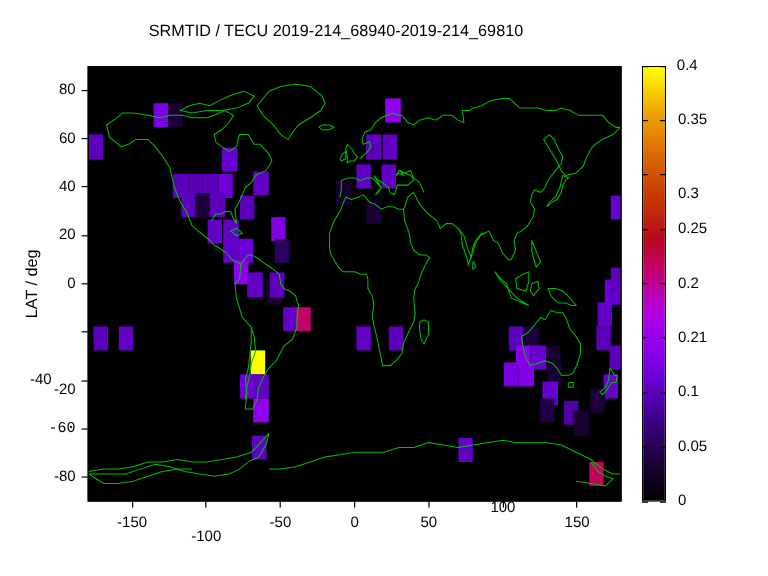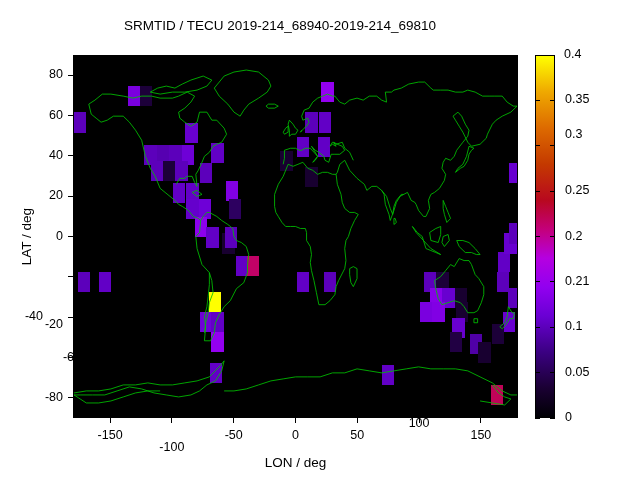--- a/index.html
+++ b/index.html
@@ -223,21 +223,20 @@
         <polyline points="260.00,84.00 262.00,83.00 261.00,81.00 260.00,81.00 260.00,84.00" fill="none" stroke="#00c000" stroke-width="0.85" vector-effect="non-scaling-stroke"></polyline>
         <polyline points="96.00,68.00 100.00,67.00 104.00,69.00 100.00,70.00 96.00,68.00" fill="none" stroke="#00c000" stroke-width="0.85" vector-effect="non-scaling-stroke"></polyline>
         <polyline points="0.00,168.00 10.00,167.00 20.00,167.00 30.00,166.00 40.00,164.00 50.00,164.00 60.00,163.00 70.00,164.00 80.00,164.00 90.00,163.00 100.00,162.00 110.00,160.00 118.00,155.00 122.00,152.00 120.00,157.00 115.00,162.00 108.00,164.00 102.00,167.00 95.00,169.00 85.00,170.00 75.00,169.00 65.00,168.00 55.00,166.00 45.00,165.00 35.00,167.00 25.00,169.00 15.00,169.00 5.00,169.00 0.00,169.00" fill="none" stroke="#00c000" stroke-width="0.85" vector-effect="non-scaling-stroke"></polyline>
         <polyline points="0.00,169.00 5.00,171.00 10.00,173.00 20.00,173.00 30.00,172.00 40.00,170.00 50.00,168.00 60.00,167.00 70.00,167.00" fill="none" stroke="#00c000" stroke-width="0.85" vector-effect="non-scaling-stroke"></polyline>
         <polyline points="180.00,160.00 190.00,160.00 200.00,160.00 210.00,158.00 220.00,158.00 230.00,156.00 240.00,157.00 250.00,158.00 260.00,157.00 270.00,156.00 280.00,155.00 290.00,156.00 300.00,156.00 310.00,156.00 320.00,157.00 330.00,160.00 340.00,163.00 348.00,167.00 355.00,169.00 360.00,169.00" fill="none" stroke="#00c000" stroke-width="0.85" vector-effect="non-scaling-stroke"></polyline>
         <polyline points="180.00,160.00 170.00,161.00 160.00,162.00 150.00,164.00 140.00,166.00 130.00,167.00 122.00,167.00" fill="none" stroke="#00c000" stroke-width="0.85" vector-effect="non-scaling-stroke"></polyline>
         <polyline points="340.00,164.00 345.00,168.00 350.00,170.00 355.00,171.00 350.00,174.00 340.00,173.00 330.00,172.00" fill="none" stroke="#00c000" stroke-width="0.85" vector-effect="non-scaling-stroke"></polyline>
       </svg>
   </div>
 
-  <div id="xlabel">LON / deg</div>
   <div id="ylabel">LAT / deg</div>
 
   <div id="colorbar-frame">
     <div id="colorbar-gradient" style="background: linear-gradient(to top, rgb(0, 0, 4) 0%, rgb(26, 0, 51) 8%, rgb(59, 0, 130) 18%, rgb(106, 0, 212) 28%, rgb(146, 0, 240) 36%, rgb(181, 0, 224) 44%, rgb(196, 0, 122) 52%, rgb(184, 8, 31) 60%, rgb(196, 57, 0) 70%, rgb(221, 106, 0) 80%, rgb(239, 168, 0) 90%, rgb(255, 255, 0) 100%);"></div>
   </div>
 
 <div class="tick-mark" style="left: 109.583px; top: 418px; width: 1px; height: 5px;"></div>
     <div class="xtick-label" style="left: 80.0833px; top: 428px; width: 60px;">-150</div>
     <div class="tick-mark" style="left: 171.389px; top: 418px; width: 1px; height: 5px;"></div>
     <div class="xtick-label" style="left: 141.889px; top: 428px; width: 60px; margin-top: 12px;">-100</div>
@@ -259,21 +258,21 @@
     <div class="ytick-label" style="left: 5px; top: 147.833px; width: 58px;">40</div>
     <div class="tick-mark" style="left: 68px; top: 195.667px; width: 5px; height: 1px;"></div>
     <div class="ytick-label" style="left: 5px; top: 188.167px; width: 58px;">20</div>
     <div class="tick-mark" style="left: 68px; top: 236px; width: 5px; height: 1px;"></div>
     <div class="ytick-label" style="left: 5px; top: 228.5px; width: 58px;">0</div>
     <div class="tick-mark" style="left: 68px; top: 276.333px; width: 5px; height: 1px;"></div>
     <div class="ytick-label" style="left: 5px; top: 268.833px; width: 58px; margin-top: 48px;">-20</div>
     <div class="tick-mark" style="left: 68px; top: 316.667px; width: 5px; height: 1px;"></div>
     <div class="ytick-label" style="left: 5px; top: 309.167px; width: 58px; text-align: center;">-40</div>
     <div class="tick-mark" style="left: 68px; top: 357px; width: 5px; height: 1px;"></div>
-    <div class="ytick-label" style="left: 23px; top: 349.5px; width: 58px;">-60</div>
+    <div class="ytick-label" style="left: 5px; top: 349.5px; width: 58px; font-family: Liberation Mono, monospace;">-60</div>
     <div class="tick-mark" style="left: 68px; top: 397.333px; width: 5px; height: 1px;"></div>
     <div class="ytick-label" style="left: 5px; top: 389.833px; width: 58px;">-80</div>
     <div class="cb-tick" style="left: 535px; top: 417.5px;"></div>
     <div class="cb-tick" style="left: 550px; top: 417.5px;"></div>
     <div class="cb-label" style="left: 565px; top: 410px;">0</div>
     <div class="cb-tick" style="left: 535px; top: 372.125px;"></div>
     <div class="cb-tick" style="left: 550px; top: 372.125px;"></div>
     <div class="cb-label" style="left: 565px; top: 364.625px;">0.05</div>
     <div class="cb-tick" style="left: 535px; top: 326.75px;"></div>
     <div class="cb-tick" style="left: 550px; top: 326.75px;"></div>
@@ -282,20 +281,20 @@
     <div class="cb-tick" style="left: 550px; top: 281.375px;"></div>
     <div class="cb-label" style="left: 565px; top: 273.875px;">0.21</div>
     <div class="cb-tick" style="left: 535px; top: 236px;"></div>
     <div class="cb-tick" style="left: 550px; top: 236px;"></div>
     <div class="cb-label" style="left: 565px; top: 228.5px;">0.2</div>
     <div class="cb-tick" style="left: 535px; top: 190.625px;"></div>
     <div class="cb-tick" style="left: 550px; top: 190.625px;"></div>
     <div class="cb-label" style="left: 565px; top: 183.125px;">0.25</div>
     <div class="cb-tick" style="left: 535px; top: 145.25px;"></div>
     <div class="cb-tick" style="left: 550px; top: 145.25px;"></div>
-    <div class="cb-label" style="left: 565px; top: 127px;">0.3</div>
+    <div class="cb-label" style="left: 565px; top: 154px;">0.3</div>
     <div class="cb-tick" style="left: 535px; top: 99.875px;"></div>
     <div class="cb-tick" style="left: 550px; top: 99.875px;"></div>
     <div class="cb-label" style="left: 565px; top: 92.375px;">0.35</div>
     <div class="cb-tick" style="left: 535px; top: 54.5px;"></div>
     <div class="cb-tick" style="left: 550px; top: 54.5px;"></div>
     <div class="cb-label" style="left: 564px; top: 47px;">0.4</div>
   </div>
 
 </body></html>

